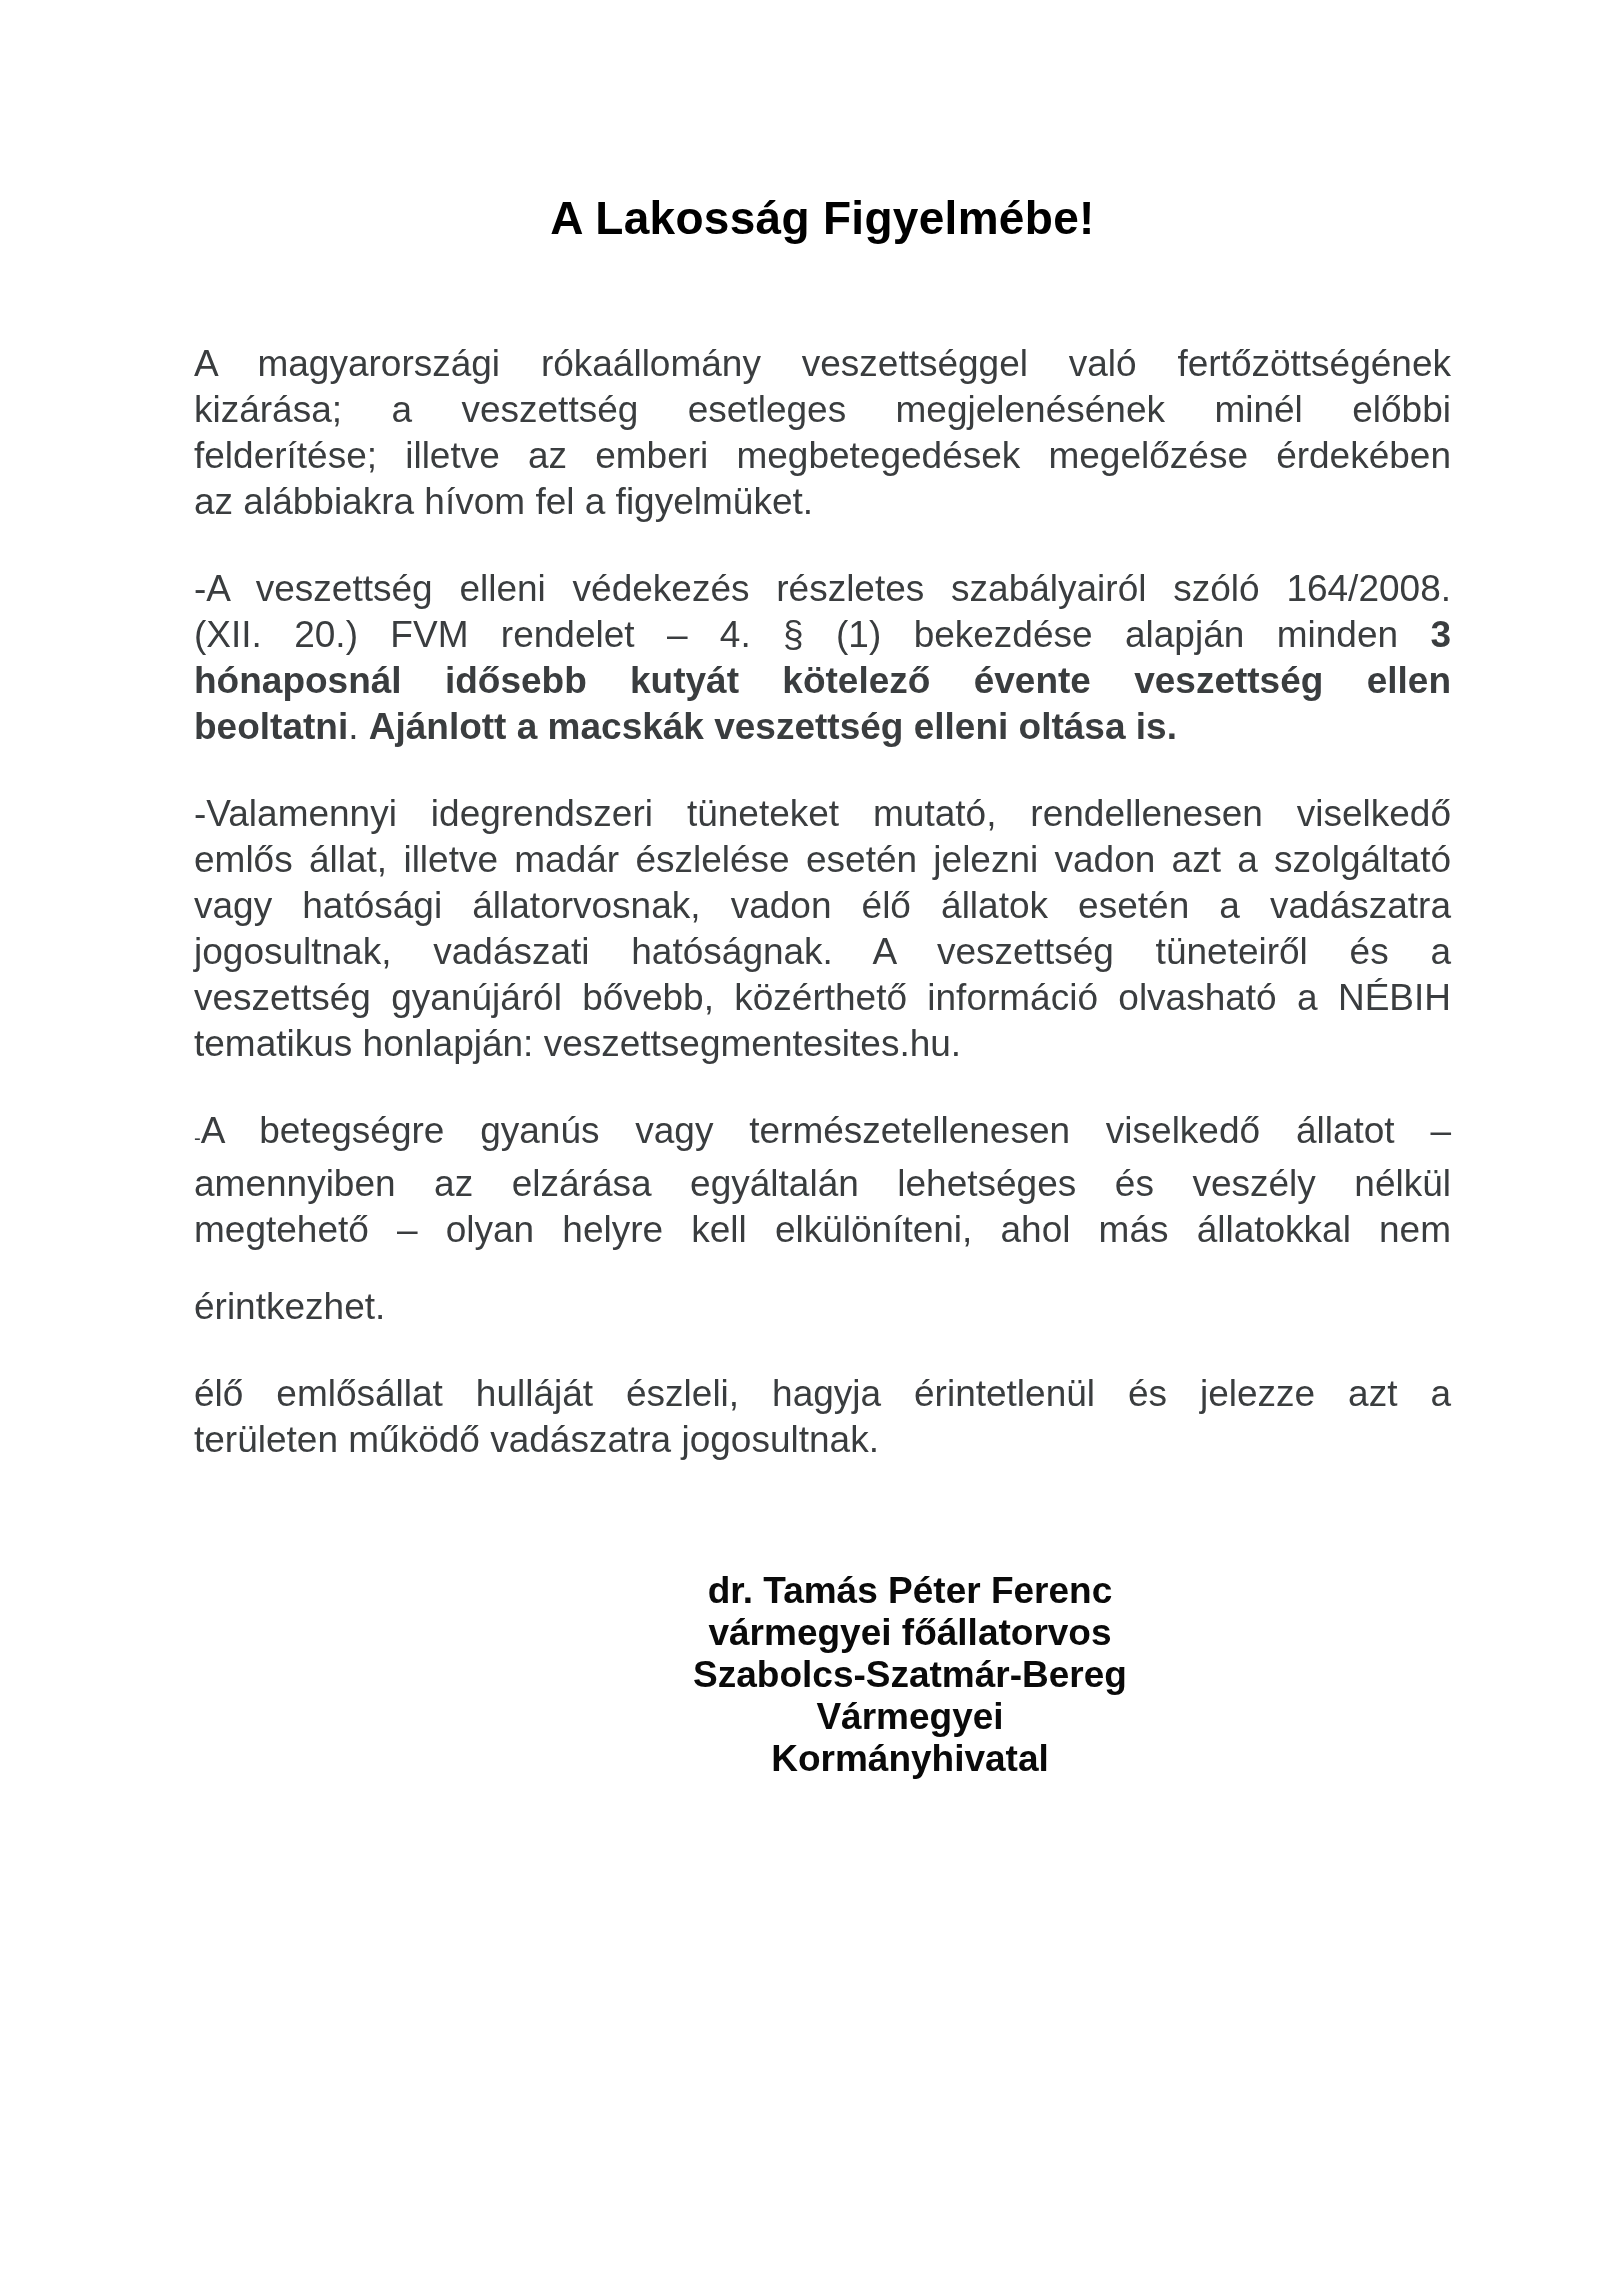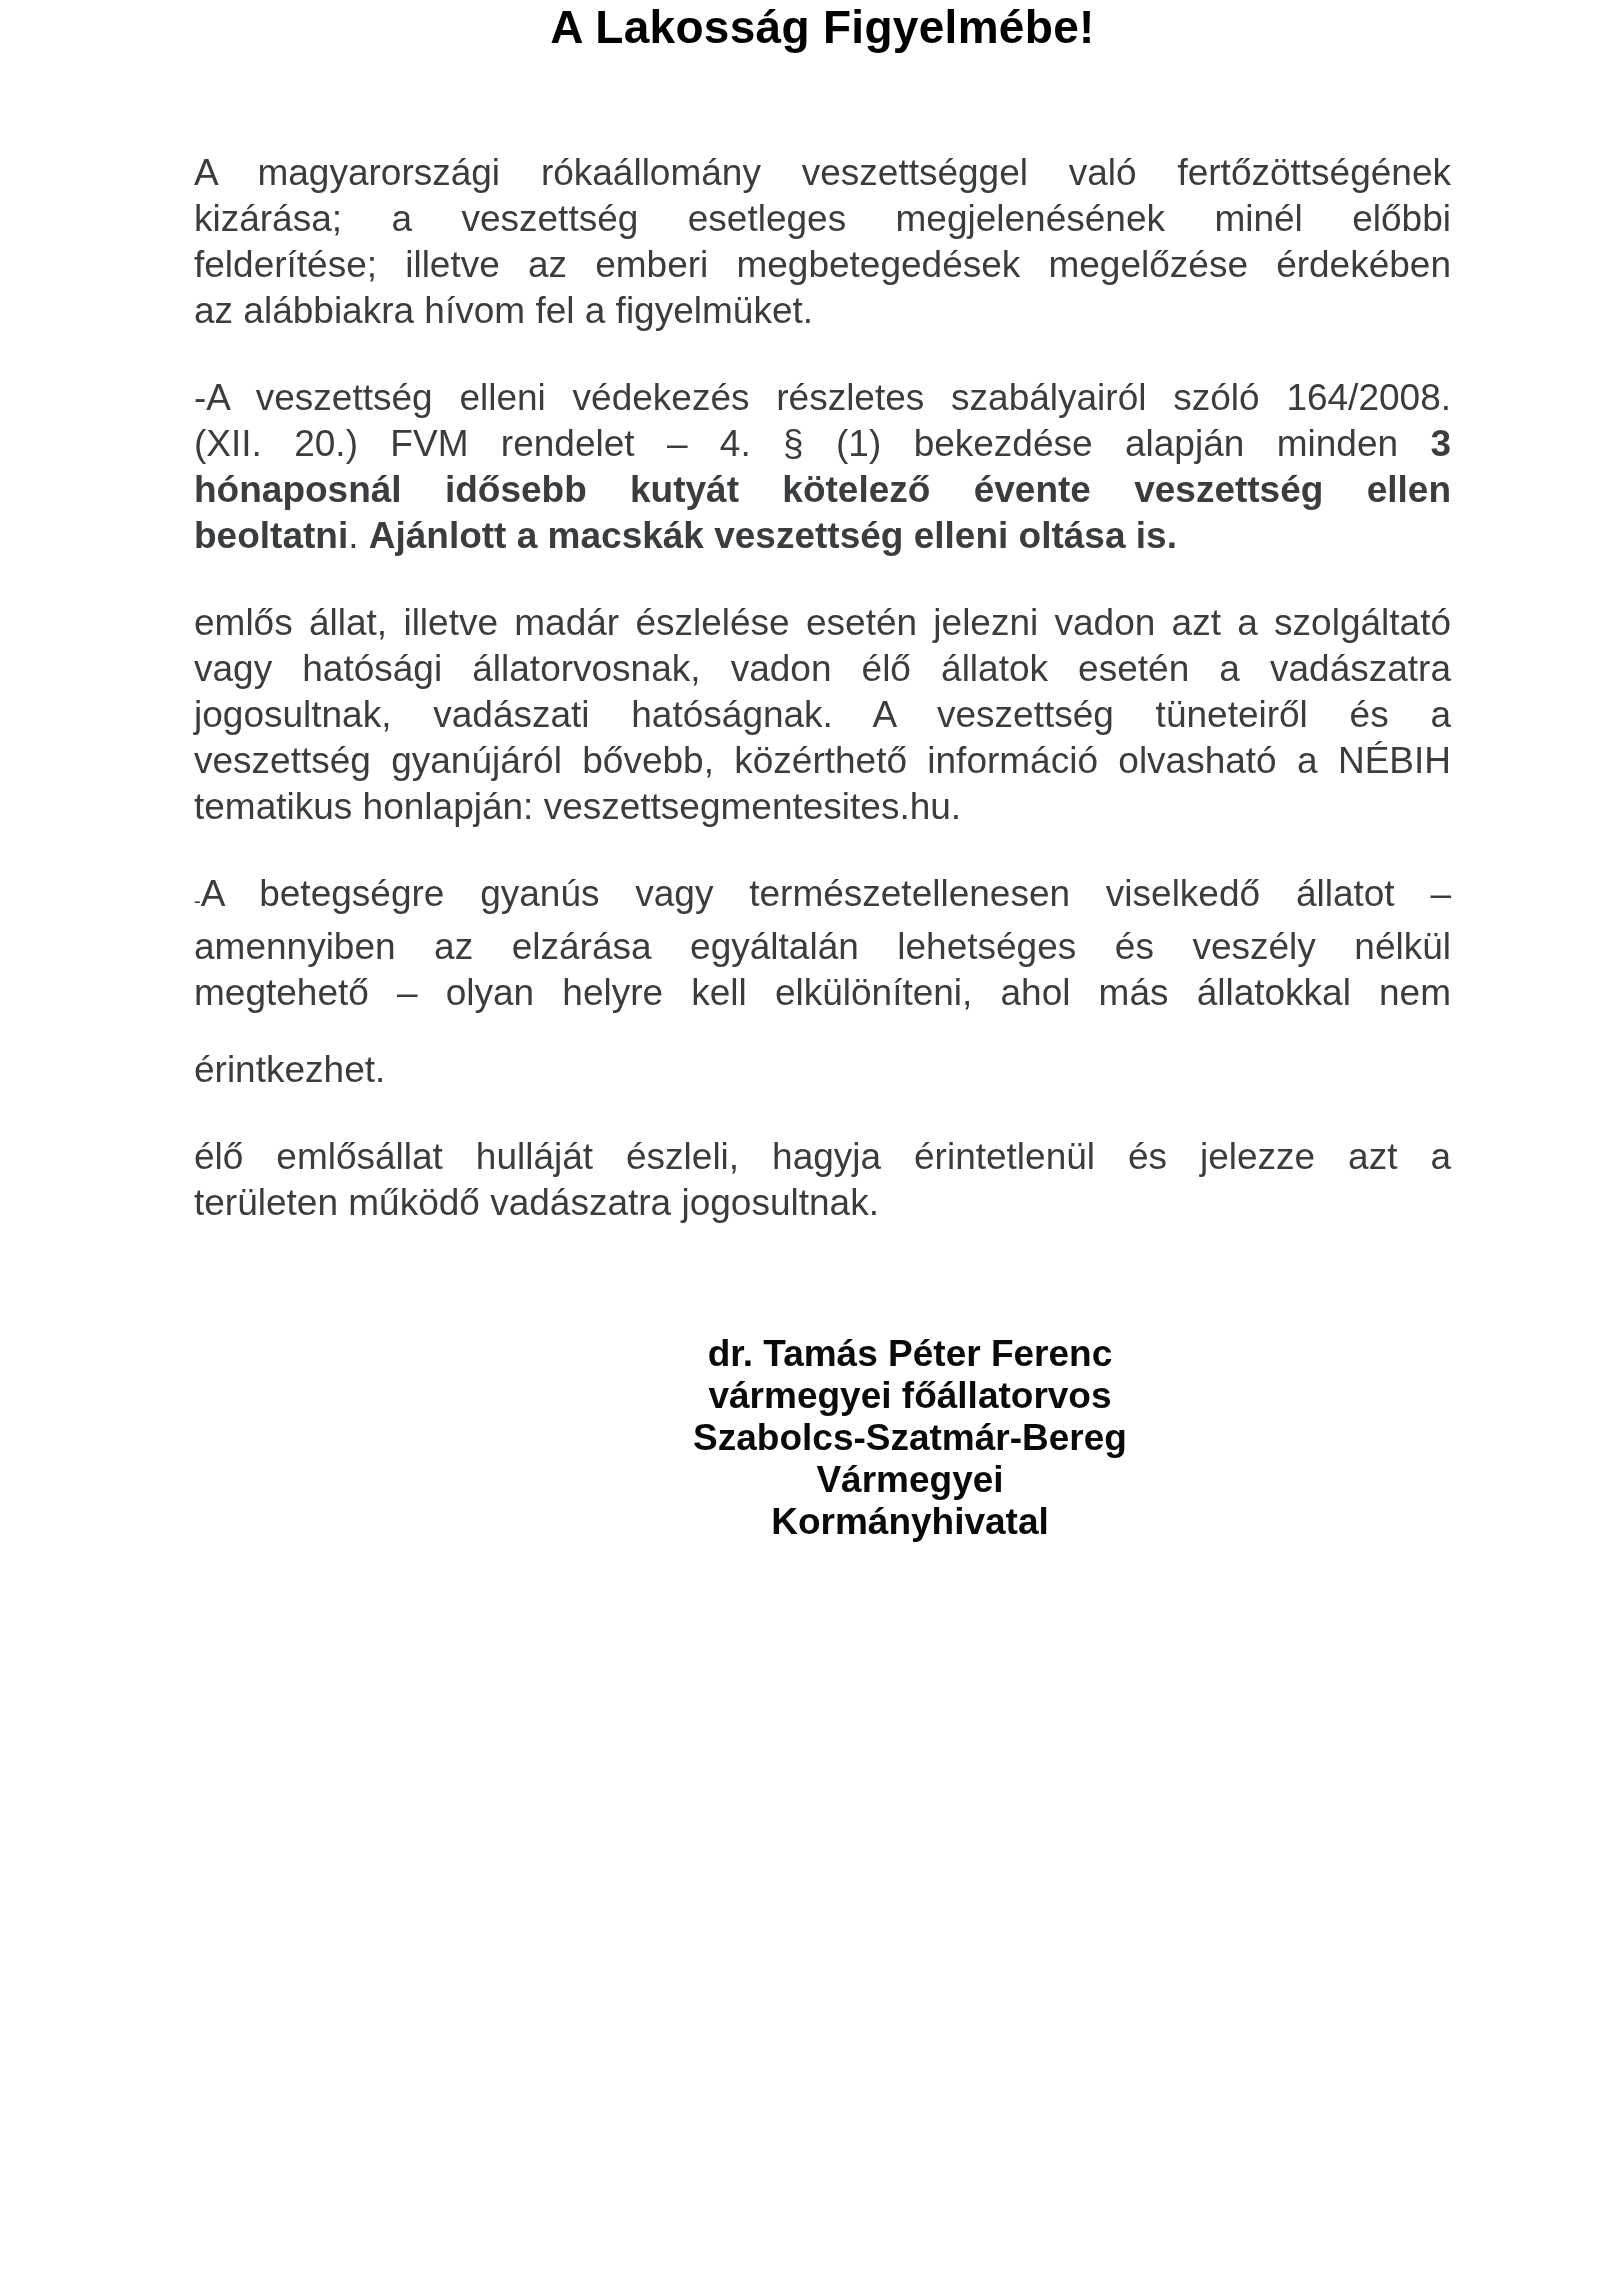--- a/index.html
+++ b/index.html
@@ -9,20 +9,21 @@
     font-family: "Liberation Sans", "DejaVu Sans", sans-serif;
   }
   .page {
     position: relative;
     width: 1623px;
     height: 2295px;
     background: var(--page-background, #ffffff);
     overflow: hidden;
   }
   .content {
+    padding-top: 191px;
     margin-left: 194px;
     width: 1257px;
   }
   .doc-title {
     font-size: 46px;
     line-height: 54px;
     font-weight: 700;
     text-align: center;
     color: var(--title-ink, #000000);
     margin-bottom: 96px;
@@ -79,20 +80,21 @@
       </p>
 
     <p class="para">
         <span class="line" style="display: block;"><span>-A veszettség elleni védekezés részletes szabályairól szóló 164/2008.</span></span>
         <span class="line" style="display: block;"><span>(XII. 20.) FVM rendelet – 4. § (1) bekezdése alapján minden </span><span class="b">3</span></span>
         <span class="line" style="display: block;"><span class="b">hónaposnál idősebb kutyát kötelező évente veszettség ellen</span></span>
         <span class="line last" style="display: block;"><span class="b">beoltatni</span><span>. </span><span class="b">Ajánlott a macskák veszettség elleni oltása is.</span></span>
       </p>
 
     <p class="para">
+        <span class="line" style="display: block;"><span>-Valamennyi idegrendszeri tüneteket mutató, rendellenesen viselkedő</span></span>
         <span class="line" style="display: block;"><span>emlős állat, illetve madár észlelése esetén jelezni vadon azt a szolgáltató</span></span>
         <span class="line" style="display: block;"><span>vagy hatósági állatorvosnak, vadon élő állatok esetén a vadászatra</span></span>
         <span class="line" style="display: block;"><span>jogosultnak, vadászati hatóságnak. A veszettség tüneteiről és a</span></span>
         <span class="line" style="display: block;"><span>veszettség gyanújáról bővebb, közérthető információ olvasható a NÉBIH</span></span>
         <span class="line last" style="display: block;"><span>tematikus honlapján: veszettsegmentesites.hu.</span></span>
       </p>
 
     <p class="para">
         <span class="line" style="display: block;"><span class="sub">-</span><span>A betegségre gyanús vagy természetellenesen viselkedő állatot –</span></span>
         <span class="line" style="display: block;"><span>amennyiben az elzárása egyáltalán lehetséges és veszély nélkül</span></span>

